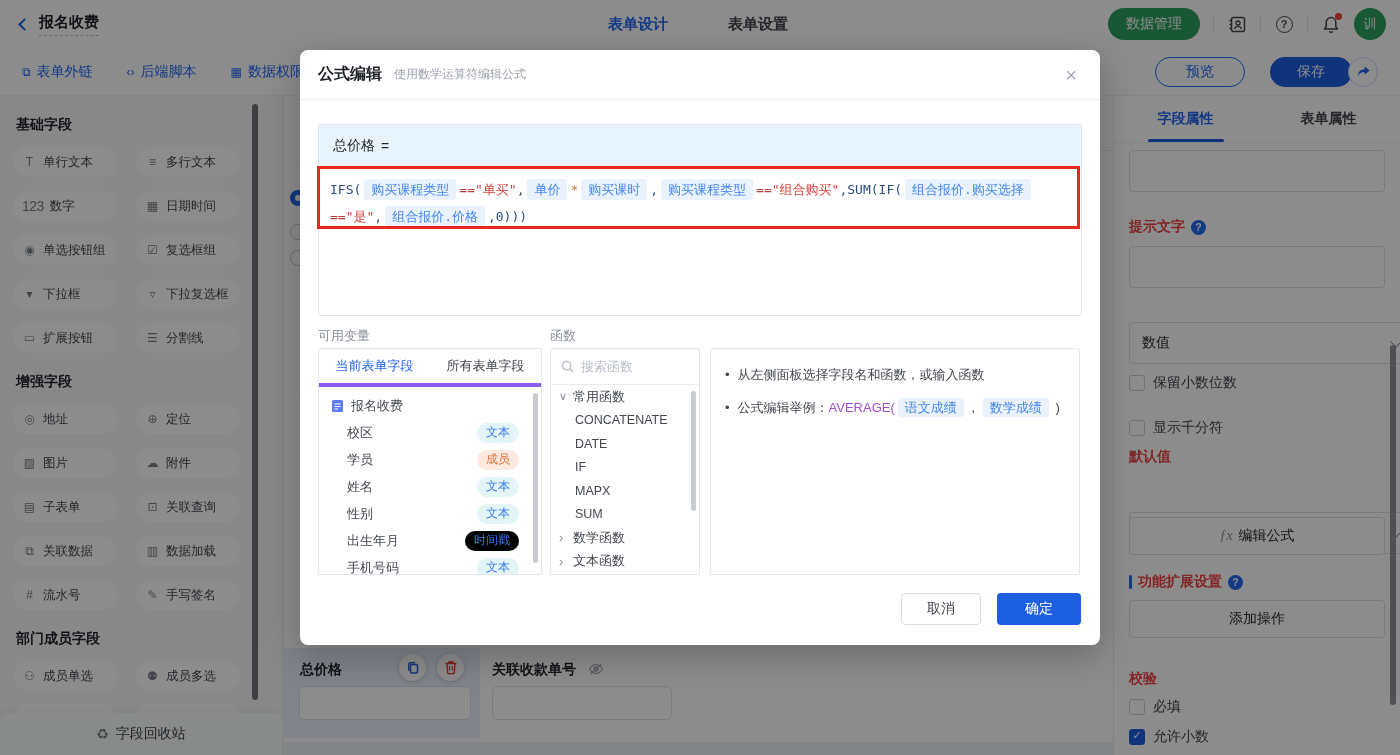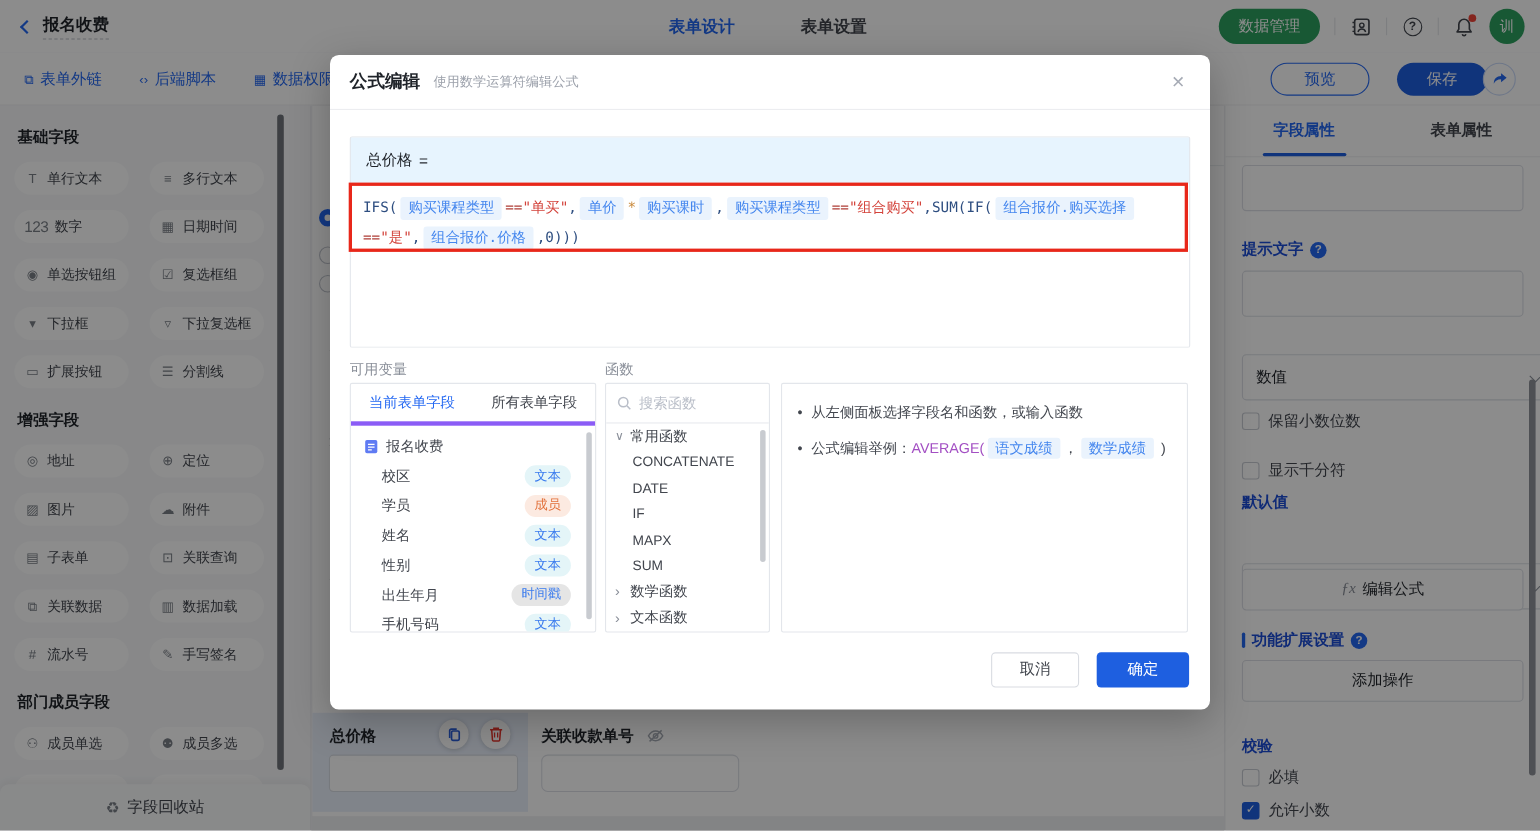--- a/index.html
+++ b/index.html
@@ -56,21 +56,21 @@
   .total-card{position:absolute;left:0;top:552px;width:196px;height:90px;background:#E9F0FC}
   .icon-circle{position:absolute;width:27px;height:27px;border-radius:50%;background:#fff;box-shadow:0 1px 5px rgba(0,0,0,.18);display:flex;align-items:center;justify-content:center;cursor:pointer}
 
   
   .panel{position:absolute;top:96px;right:0;width:287px;bottom:0;background:#fff;border-left:1px solid #E8EAEE;z-index:1}
   .panel-tabs{position:absolute;top:0;left:0;right:0;height:47px;display:flex;border-bottom:1px solid #EFF0F2}
   .panel-tab{flex:1;display:flex;align-items:center;justify-content:center;font-size:14px;color:#42464E;cursor:pointer;position:relative;font-weight:bold}
   .panel-tab[data-active="true"]{color:#2468F2}
   .panel-tab[data-active="true"]::after{content:"";position:absolute;bottom:0;left:50%;transform:translateX(-50%);width:76px;height:3px;background:#1E5FE0;border-radius:2px}
   .p-abs{position:absolute;left:15px;right:15px}
-  .p-label{font-size:14px;font-weight:bold;color:#1d4ed8;display:flex;align-items:center;gap:6px}
+  .p-label{font-size:14px;font-weight:bold;color:#ef4444;display:flex;align-items:center;gap:6px}
   .p-box{border:1px solid #DCDFE6;border-radius:4px;background:#fff;height:42px}
   .p-select{border:1px solid #DCDFE6;border-radius:4px;height:42px;display:flex;align-items:center;padding:0 12px;font-size:14px;color:#1F2329;background:#fff;position:relative;cursor:pointer}
   .caret{position:absolute;right:14px;top:15px;width:8px;height:8px;border-right:1.5px solid #8A8F99;border-bottom:1.5px solid #8A8F99;transform:rotate(45deg)}
   .p-btn{border:1px solid #DCDFE6;border-radius:4px;height:38px;display:flex;align-items:center;justify-content:center;gap:6px;font-size:14px;color:#1F2329;background:#fff;cursor:pointer}
   .fx{font-family:"Liberation Serif",serif;font-style:italic;color:#8A8F99;font-size:14px}
   .cb-row{display:flex;align-items:center;gap:8px;font-size:14px;color:#42464E}
   .cb{width:16px;height:16px;border:1.5px solid #C9CDD4;border-radius:3px;background:#fff;position:relative;cursor:pointer;flex:none}
   .cb[data-checked="true"]{background:#1E5FE0;border-color:#1E5FE0}
   .cb[data-checked="true"]::after{content:"✓";position:absolute;left:2.5px;top:-1px;color:#fff;font-size:11px;font-weight:bold}
   .qicon{width:15px;height:15px;border-radius:50%;background:#2468F2;color:#fff;font-size:10.5px;font-weight:bold;display:inline-flex;align-items:center;justify-content:center}
@@ -102,21 +102,21 @@
   .vars-panel{left:18px;width:224px}
   .vars-tabs{height:38px;display:flex;border-bottom:4px solid #8b5cf6}
   .vars-tab{flex:1;display:flex;align-items:center;justify-content:center;font-size:13px;color:#42464E;cursor:pointer}
   .vars-tab[data-active="true"]{color:#2468F2}
   .tree{padding-top:5px}
   .tree-form{height:27px;display:flex;align-items:center;gap:7px;padding-left:12px;font-size:13px;color:#42464E}
   .tree-row{height:27px;display:flex;align-items:center;padding-left:28px;font-size:13px;color:#42464E;position:relative;cursor:pointer}
   .badge{position:absolute;right:22px;font-size:12px;padding:1.5px 9px;border-radius:10px}
   .badge[data-type="text"]{background:#E4F5F8;color:#3A7BEE}
   .badge[data-type="member"]{background:#FCEAE1;color:#E2703A}
-  .badge[data-type="timestamp"]{background:#e5e5e5;color:#3A7BEE}
+  .badge[data-type="timestamp"]{background:#000000;color:#3A7BEE}
   .vars-scroll{position:absolute;right:3px;top:44px;width:5px;height:170px;background:#C8CBD0;border-radius:3px}
 
   .funcs-panel{left:250px;width:150px}
   .func-search{height:36px;display:flex;align-items:center;gap:7px;padding:0 10px;border-bottom:1px solid #E8EAEE}
   .func-search input{border:none;outline:none;width:100px;font-size:13px;color:#42464E;font-family:inherit}
   .func-search input::placeholder{color:#B9BEC8}
   .func-row{height:23.5px;display:flex;align-items:center;font-size:12.5px;color:#42464E;cursor:pointer;padding-left:24px;position:relative}
   .func-row .chv{position:absolute;left:8px;color:#8A8F99;font-size:11px;display:none}
   .func-row[data-type^="group"]{font-size:13px;padding-left:22px}
   .func-row[data-type^="group"] .chv{display:block}

